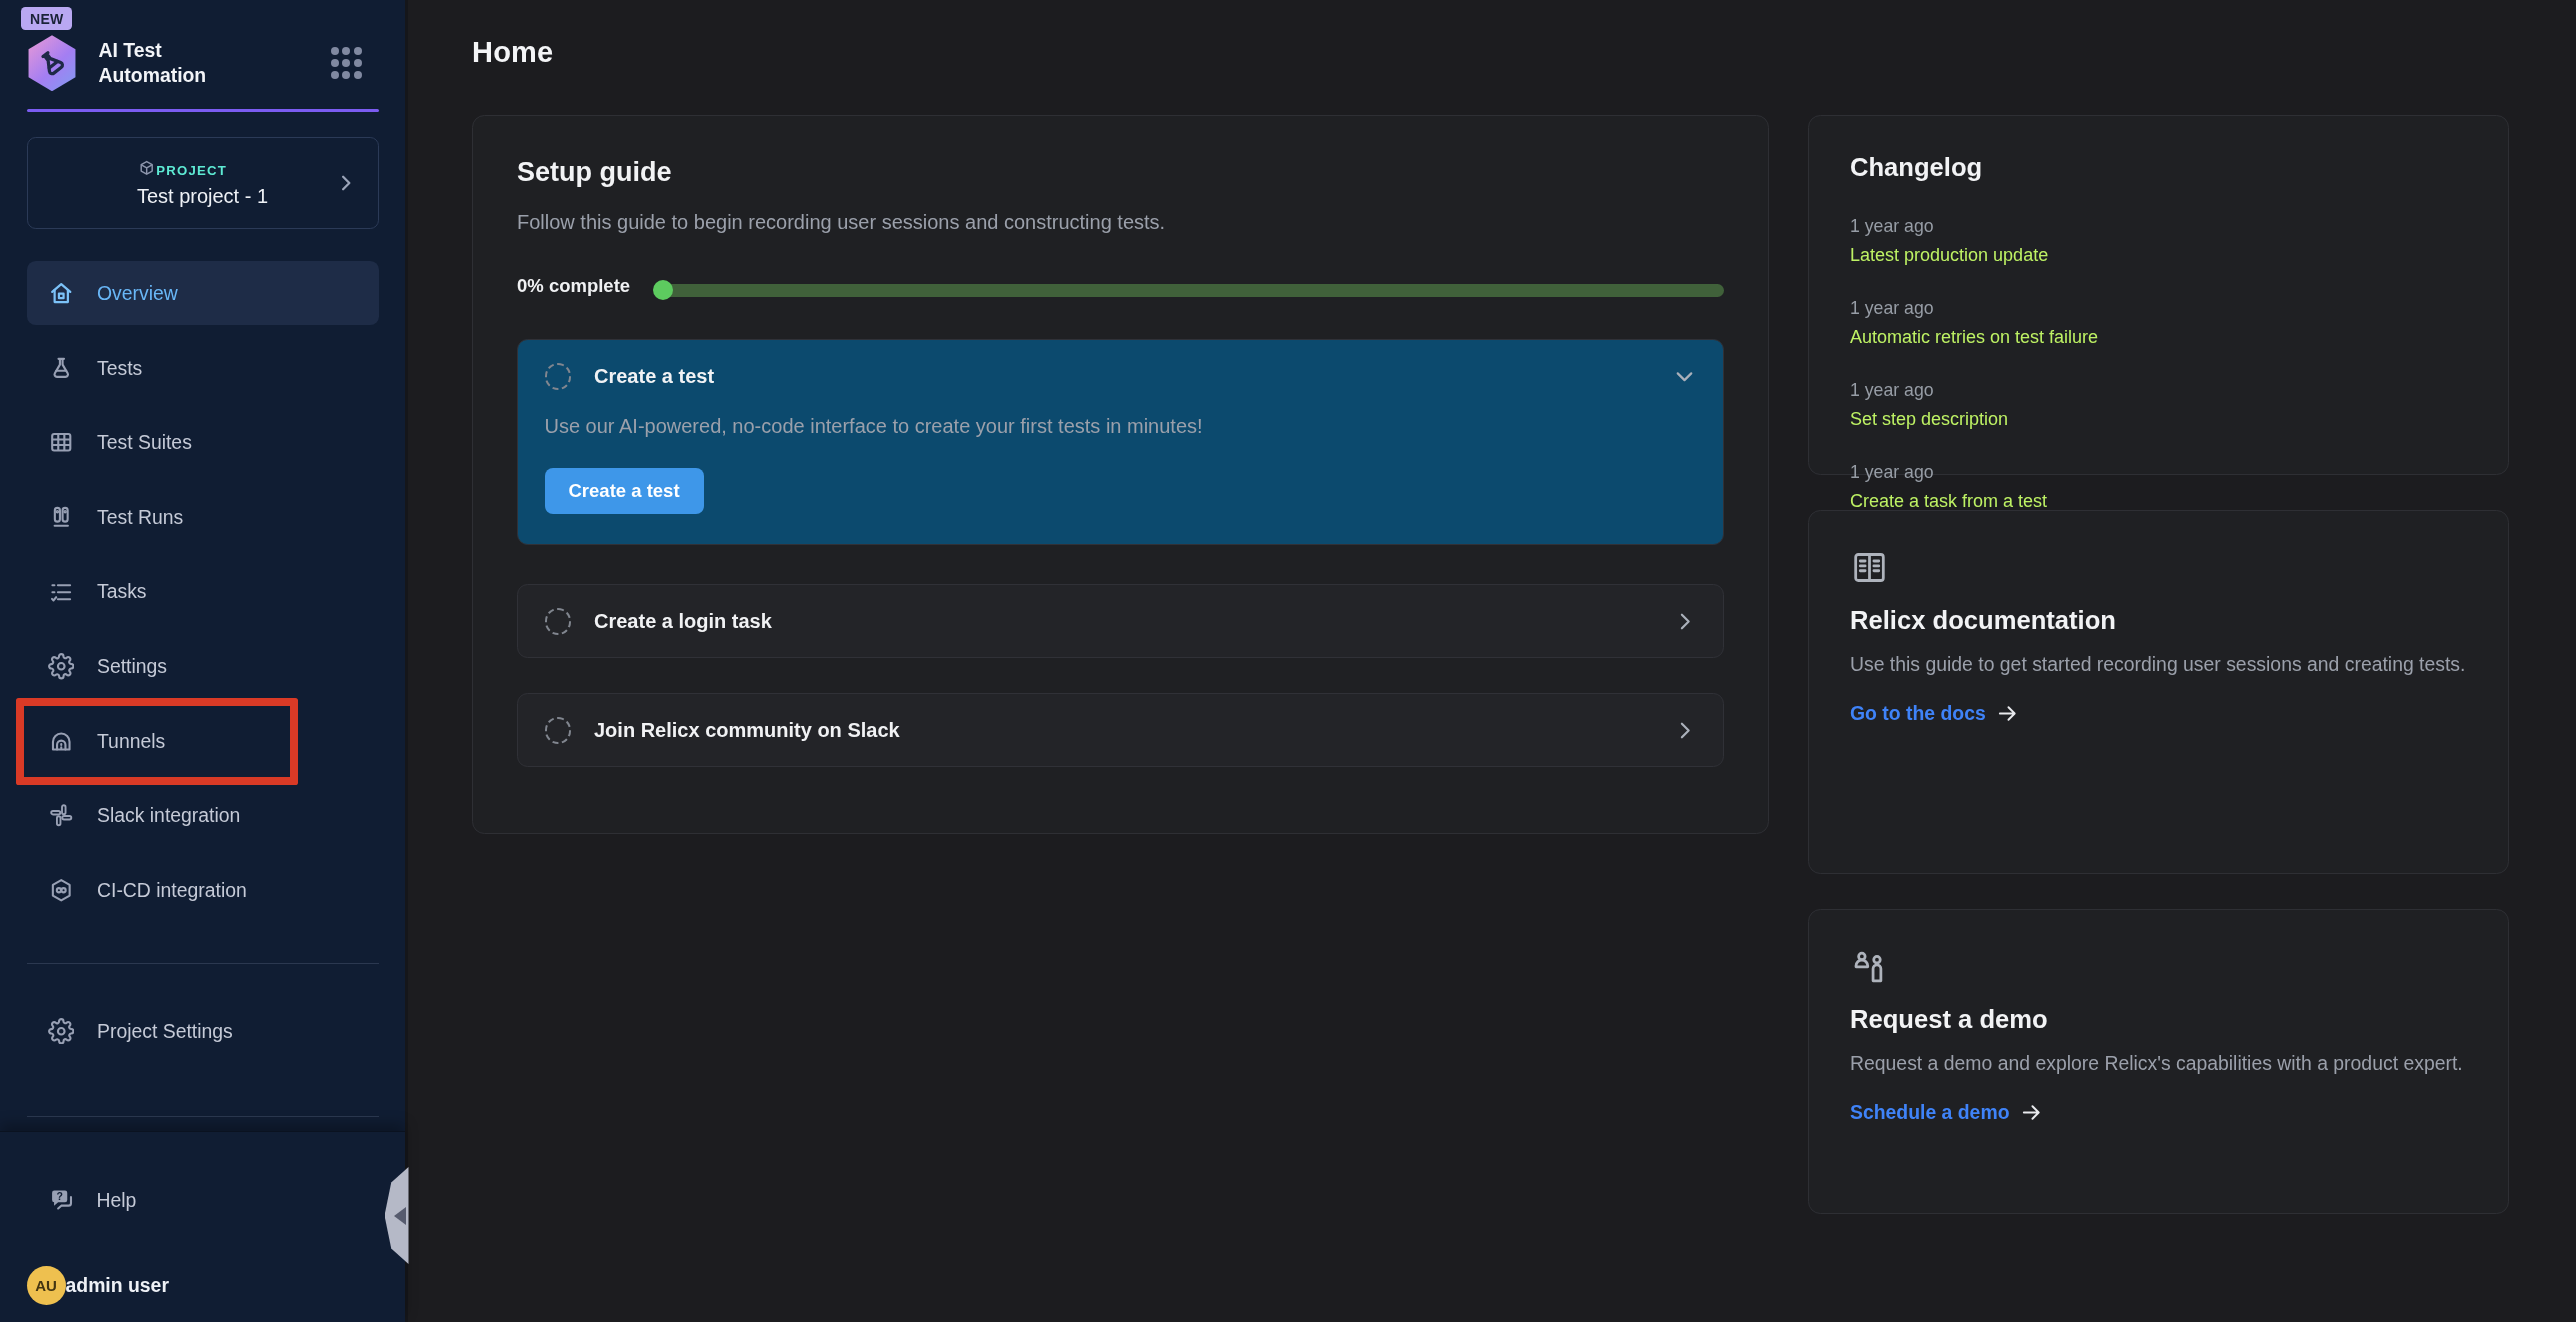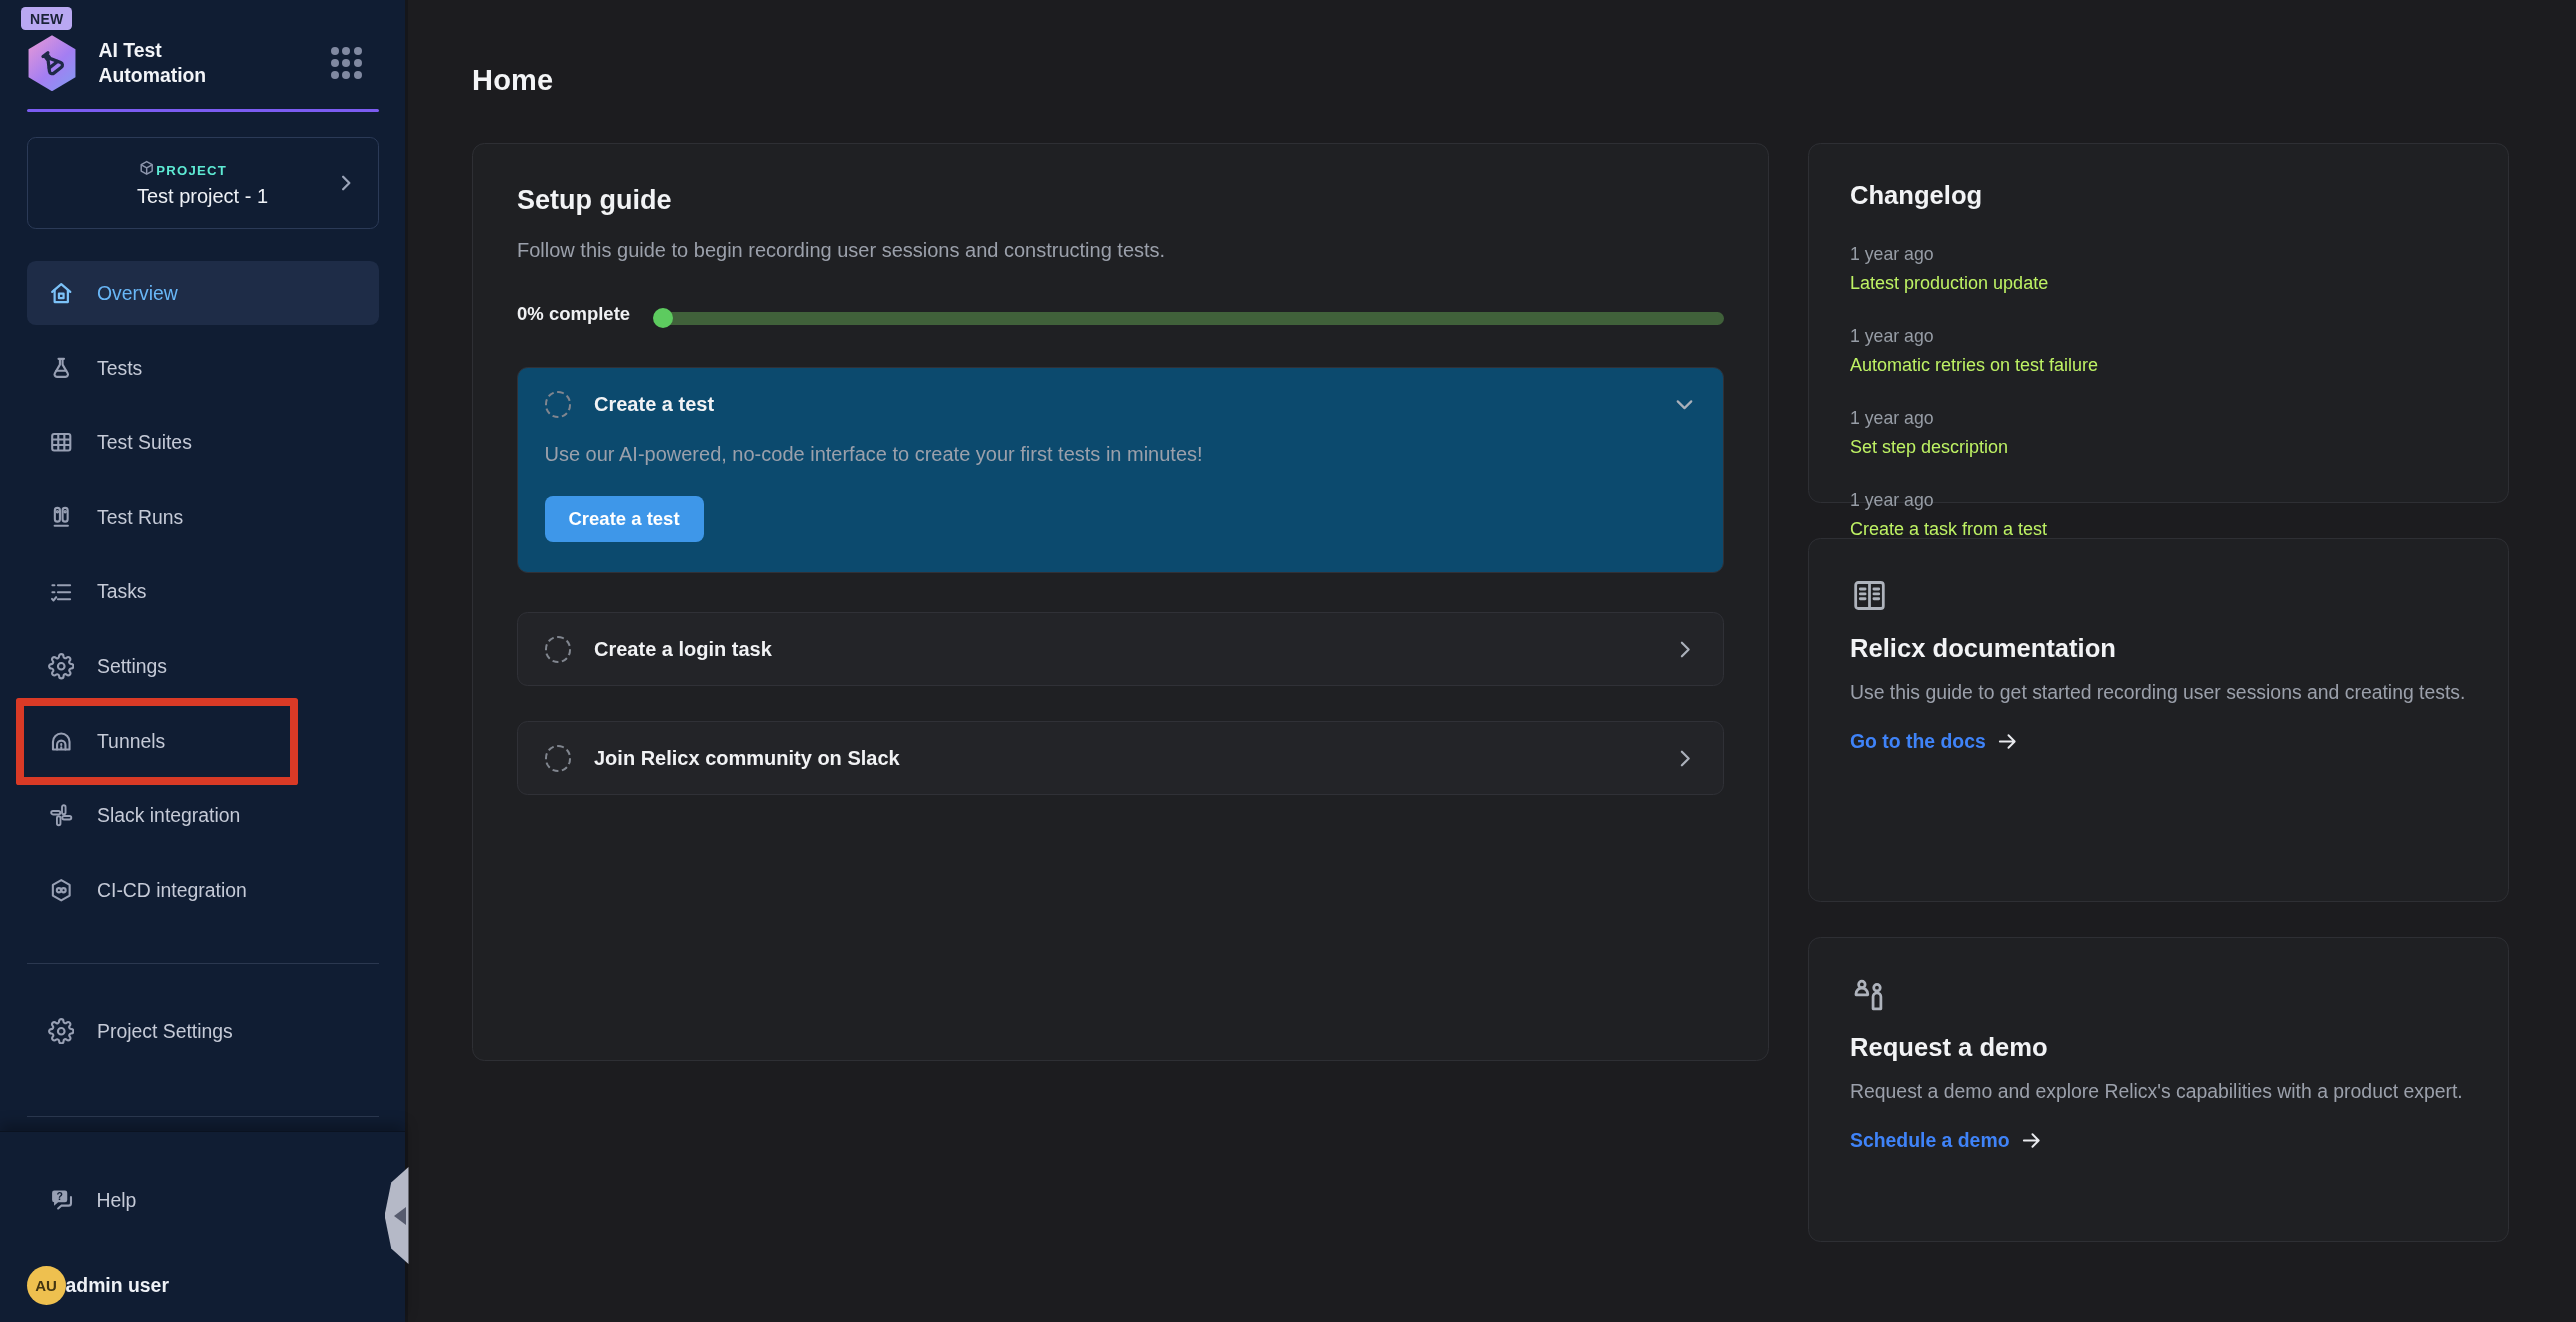--- a/index.html
+++ b/index.html
@@ -60,28 +60,28 @@
             display:flex; align-items:center; justify-content:center; font-size:15px; font-weight:bold; }
   .user-name { color:#eef1f6; font-size:19.4px; font-weight:bold; }
 
   .collapse-handle { position:absolute; right:-3.5px; top:1167px; width:24px; height:97px; background:#b5b9c7;
                      clip-path:polygon(100% 0,28% 16%,0 50%,28% 84%,100% 100%); cursor:pointer; z-index:5; }
   .collapse-handle i { position:absolute; right:2.6px; top:50%; transform:translateY(-50%);
                        width:0; height:0; border-top:9.7px solid transparent; border-bottom:9.7px solid transparent;
                        border-right:12.4px solid #565b6e; }
 
   
-  main { flex:1; padding:56px 67px 0 64px;margin-top:8px; }
+  main { flex:1; padding:36px 67px 0 64px; }
   .page-title { color:#f4f5f7; font-size:29px; font-weight:bold; letter-spacing:0.2px; }
 
   .content-row { display:flex; gap:39px; margin-top:46px; align-items:flex-start; }
 
   .card { background:#1f2023; border:1.8px solid #2e2f34; border-radius:12.4px; }
 
-  .setup-card { flex:1; height:918px; padding:41px 44px; }
+  .setup-card { flex:1; height:719px; padding:41px 44px; }
   .setup-title { color:#f2f3f5; font-size:27px; font-weight:bold; }
   .setup-sub { margin-top:23px; color:#9ba0ab; font-size:20px; }
 
   .progress-row { display:flex; align-items:flex-end; gap:25px; margin-top:41px; }
   .progress-label { color:#f0f1f3; font-size:18.5px; font-weight:bold; white-space:nowrap; }
   .progress-track { position:relative; flex:1; height:13.2px; background:#40613a; border-radius:8.8px; }
   .progress-fill { position:absolute; left:0; top:0; height:100%; background:#5dcb5f; border-radius:8.8px; }
   .progress-dot { position:absolute; left:-1.8px; top:50%; transform:translateY(-50%);
                   width:20px; height:20px; border-radius:50%; background:#5dcb5f; }
 

